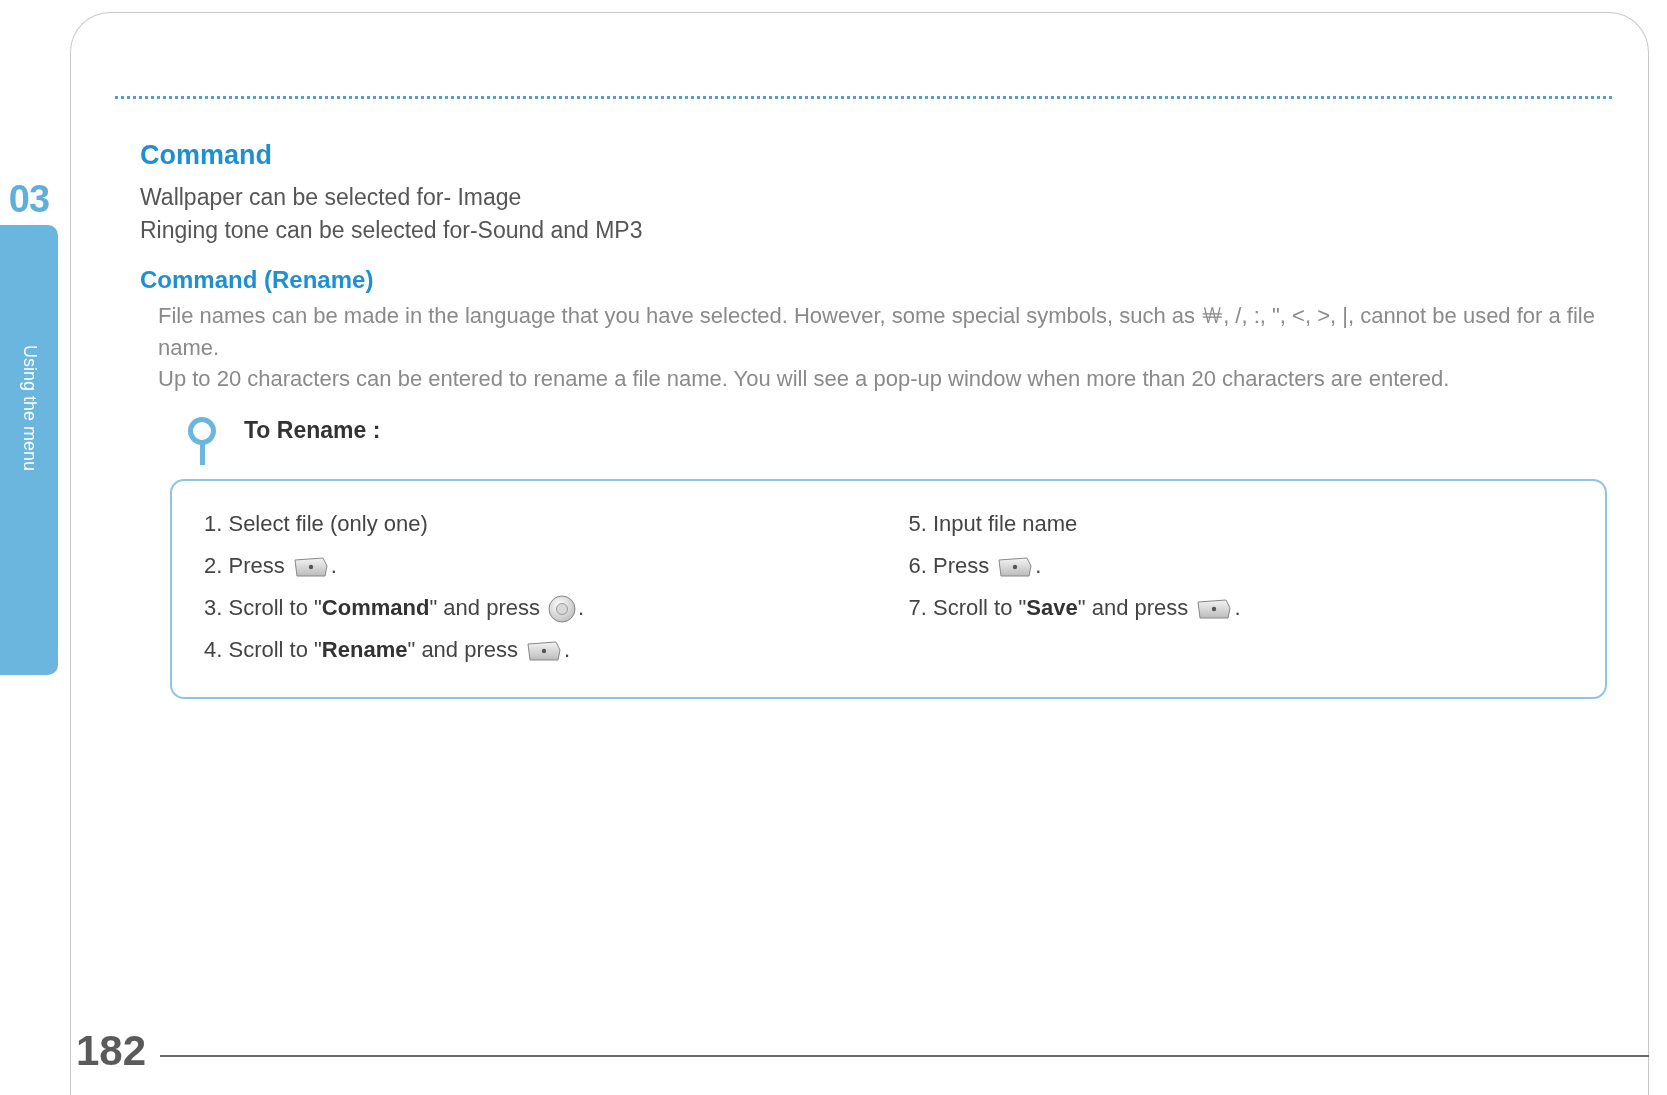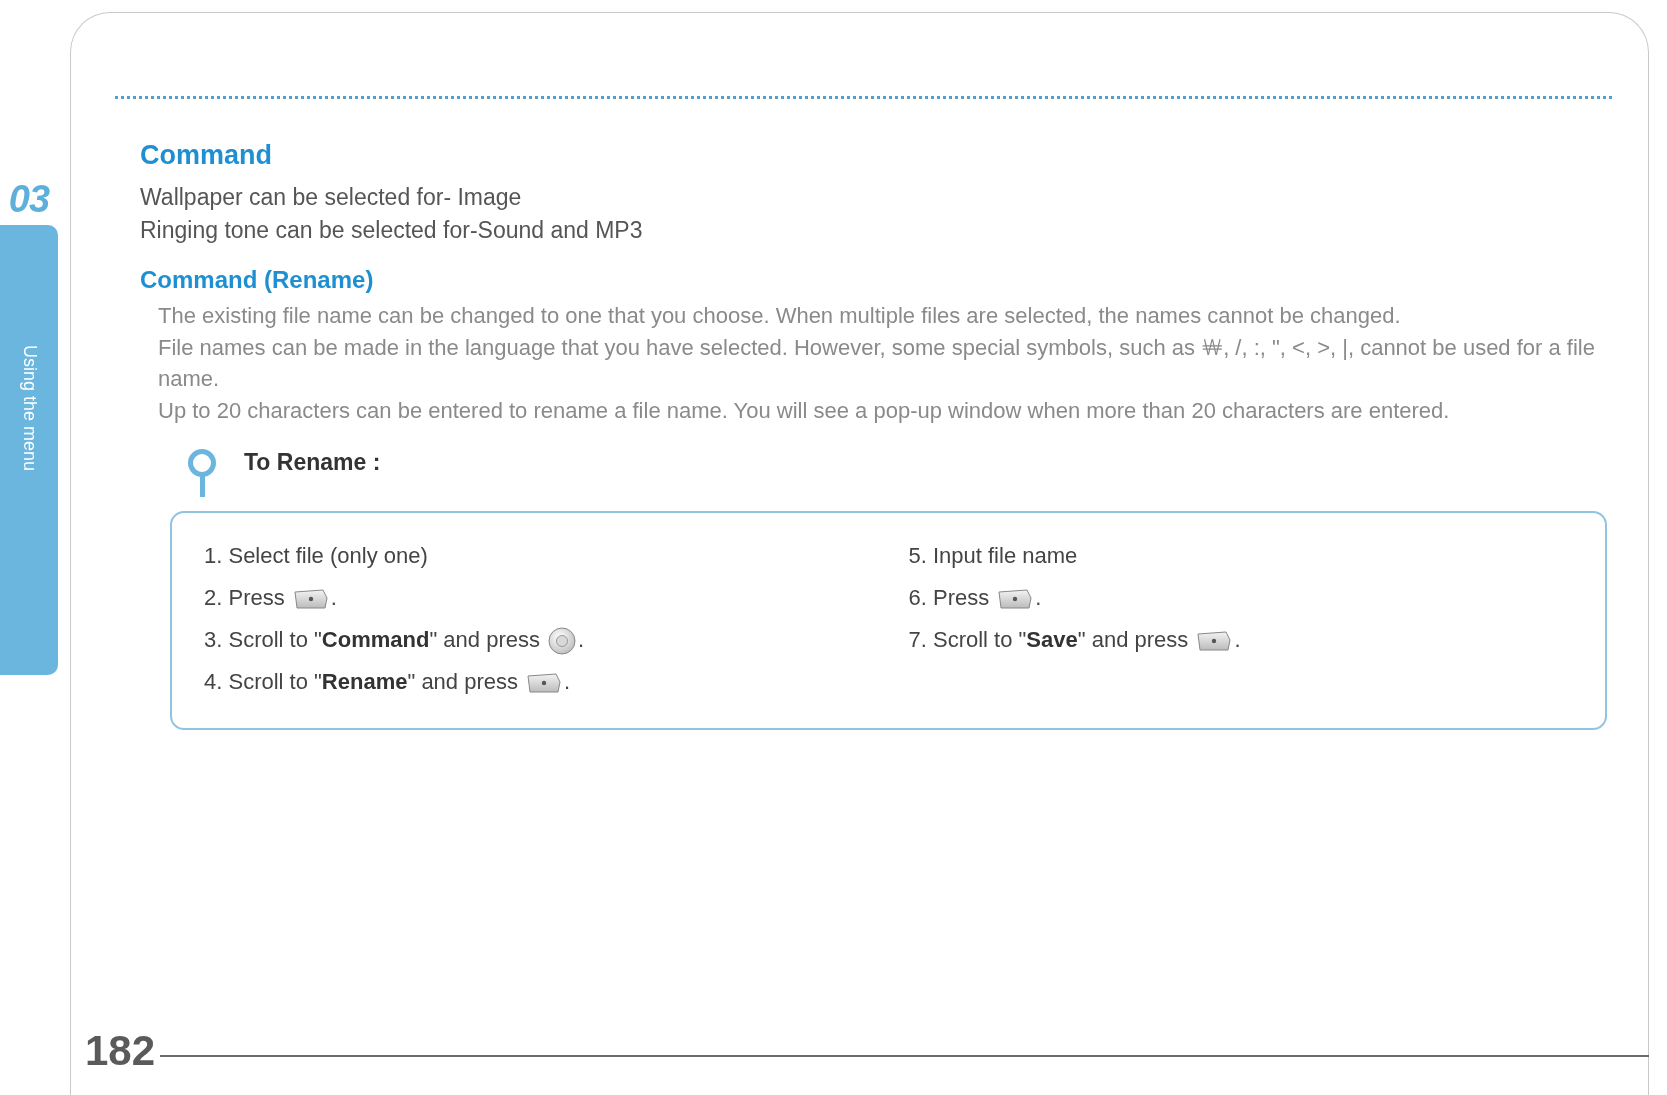--- a/index.html
+++ b/index.html
@@ -35,21 +35,20 @@
     left: 0;
     width: 58px;
   }
   .chapter-number {
     color: #5eb0db;
     font-size: 38px;
     font-weight: bold;
     text-align: center;
     margin-bottom: 4px;
     letter-spacing: -1px;
-    font-style: italic;
   }
   .chapter-label-wrap {
     background: #6bb6df;
     border-top-right-radius: 10px;
     border-bottom-right-radius: 10px;
     width: 58px;
     height: 450px;
     position: relative;
   }
   .chapter-label {
@@ -167,21 +166,20 @@
     margin: 0 2px;
   }
   .round-icon svg { width: 28px; height: 28px; display: block; }
   .page-number {
     position: absolute;
     left: 76px;
     bottom: 20px;
     font-size: 42px;
     font-weight: bold;
     color: #5a5a5a;
-    margin-left: 9px;
   }
   .page-rule {
     position: absolute;
     left: 160px;
     right: 18px;
     bottom: 38px;
     border-top: 2px solid #6a6a6a;
   }
 </style>
 </head>
@@ -196,21 +194,20 @@
     <div class="chapter-label">Using the menu</div>
   </div>
 </div>
 
 <div class="content">
   <div class="h-primary">Command</div>
   <div class="body-dark">Wallpaper can be selected for- Image</div>
   <div class="body-dark">Ringing tone can be selected for-Sound and MP3</div>
 
   <div class="h-secondary">Command (Rename)</div>
-  <div class="body-light">The existing file name can be changed to one that you choose. When multiple files are selected, the names cannot be changed.</div>
   <div class="body-light">File names can be made in the language that you have selected.  However, some special symbols, such as ￦, /, :, ", &lt;, &gt;, |, cannot be used for a file name.</div>
   <div class="body-light">Up to 20 characters can be entered to rename a file name. You will see a pop-up window when more than 20 characters are entered.</div>
 
   <div class="steps-box-wrap">
     <div class="steps-title-row">
       <div class="ring-icon"></div>
       <div class="ring-stem"></div>
       <div class="steps-title">To Rename :</div>
     </div>
     <div class="steps-box">

